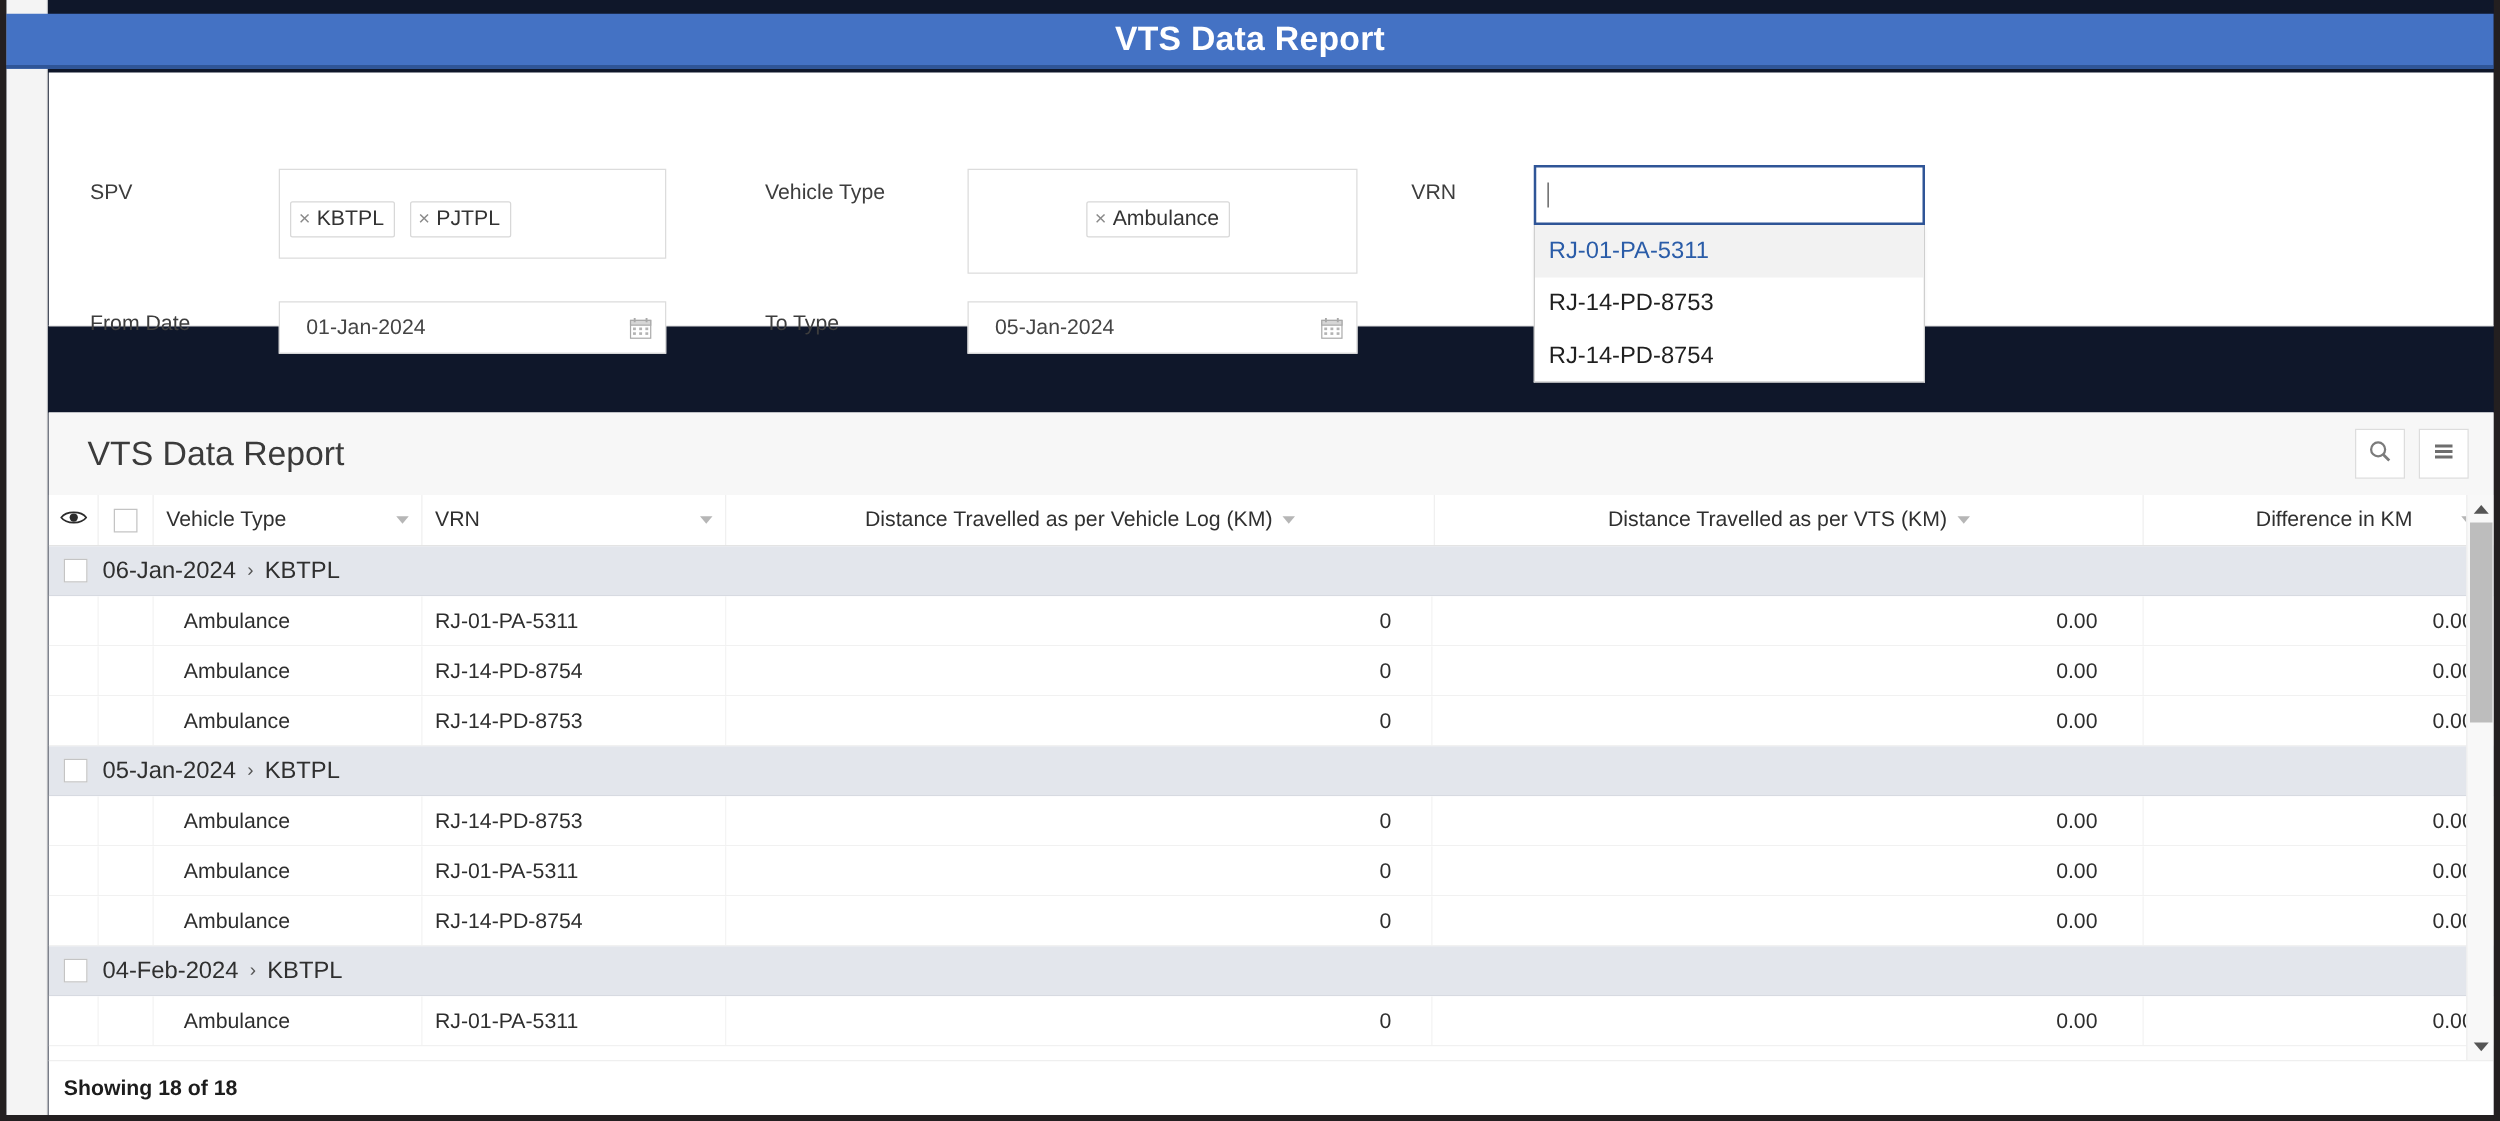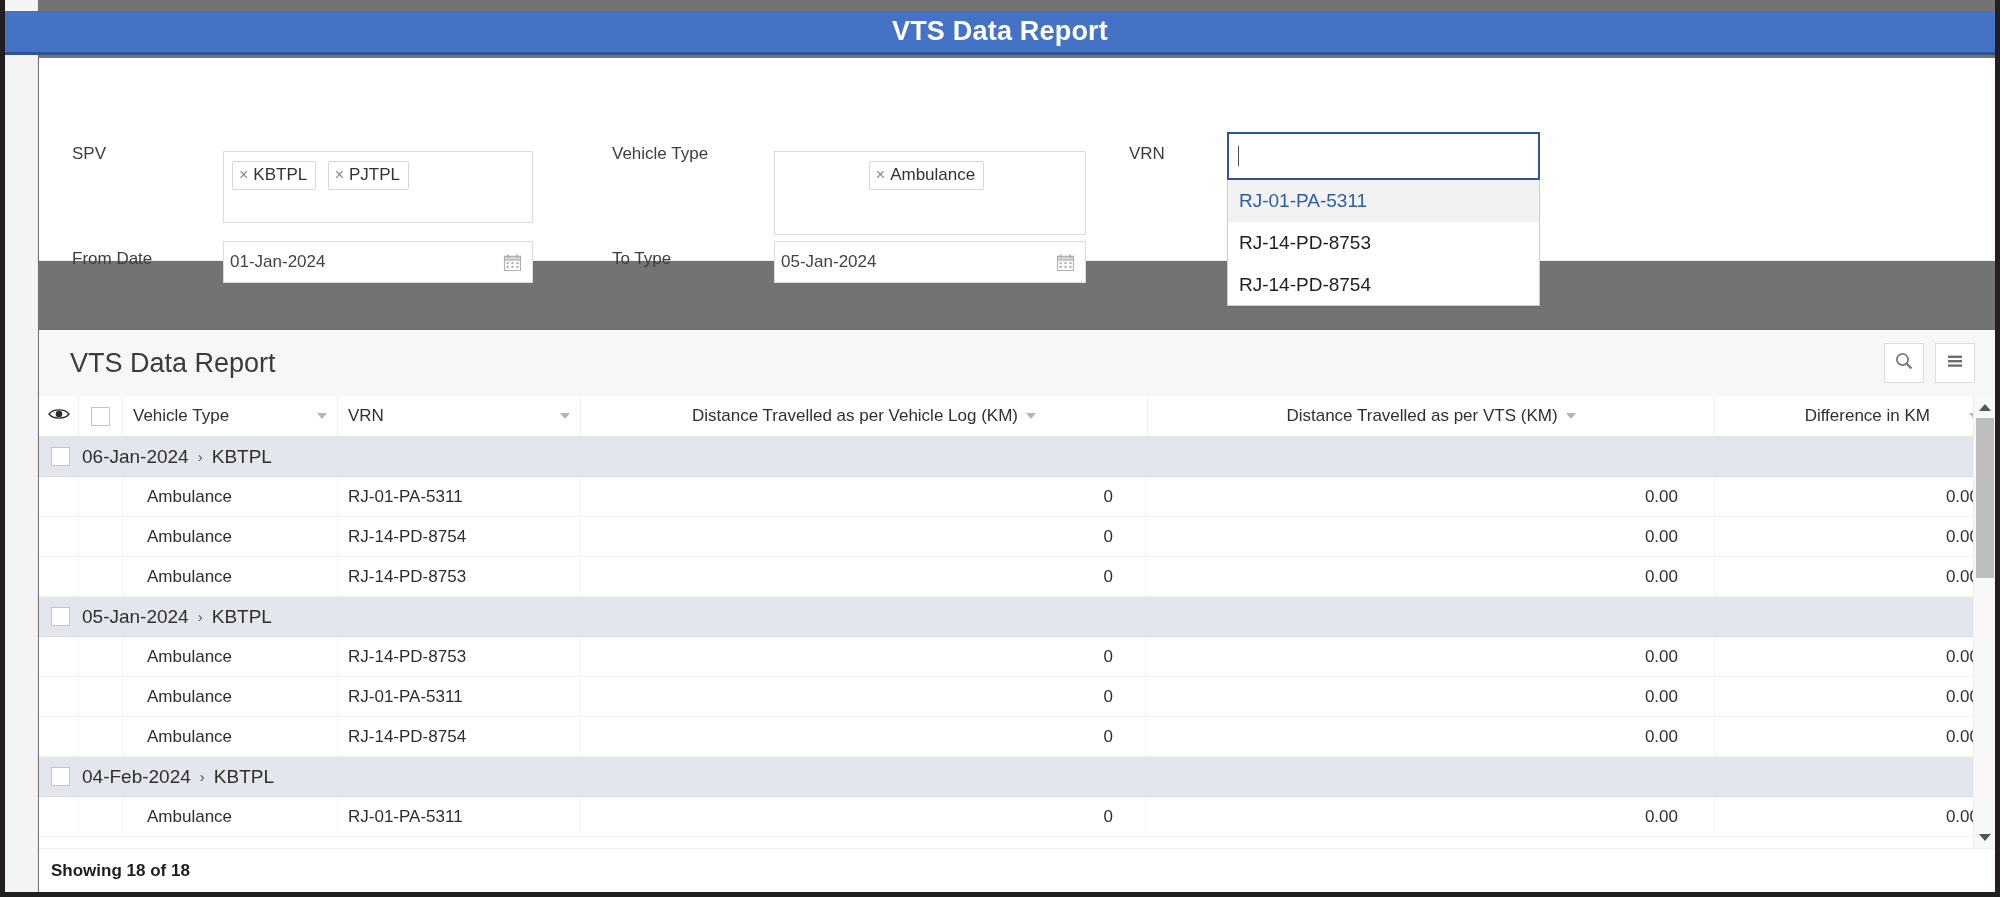--- a/index.html
+++ b/index.html
@@ -4,21 +4,21 @@
 <style>
   * { box-sizing: border-box; }
   html, body {
     margin: 0; padding: 0;
     background: #ffffff;
     font-family: "Liberation Sans", sans-serif;
   }
   .screen {
     width: 2000px; height: 897px;
     position: relative;
-    background: #737373;
+    background: #0f172a;
     overflow: hidden;
   }
   
   .frame {
     position: absolute;
     left: 0; top: 0; right: 0; bottom: 0;
     border-left: 5px solid #231f20;
     border-right: 5px solid #231f20;
     border-bottom: 5px solid #231f20;
     border-top: 0;
@@ -62,37 +62,37 @@
   .f-label {
     position: absolute;
     font-size: 17px;
     color: #3d3d3d;
   }
   .ctl {
     position: absolute;
     background: #ffffff;
     border: 1px solid #dcdcdc;
   }
-  .multiselect { padding: 9px 8px 0 8px; margin-top: 16px; }
+  .multiselect { padding: 25px 8px 0 8px; }
   .chip {
     display: inline-block;
     border: 1px solid #d8d8d8;
     background: #ffffff;
     border-radius: 2px;
     padding: 3px 8px 4px 6px;
     font-size: 17px;
     color: #333;
     margin-right: 7px;
     line-height: 1.15;
     white-space: nowrap;
   }
   .chip .x { color: #8a8a8a; margin-right: 5px; font-size: 16px; }
   .datefield {
     display: flex; align-items: center;
-    padding: 0 10px 0 6px;
+    padding: 0 10px 0 21px;
     gap: 18px;
   }
   .datefield .dval { font-size: 17px; color: #444; flex: 1; }
   .cal-ico { width: 19px; height: 19px; flex: 0 0 auto; opacity: .75; }
 
   
   .combo {
     border: 2px solid #2f5597;
     background: #fff;
     display: flex; align-items: center;

